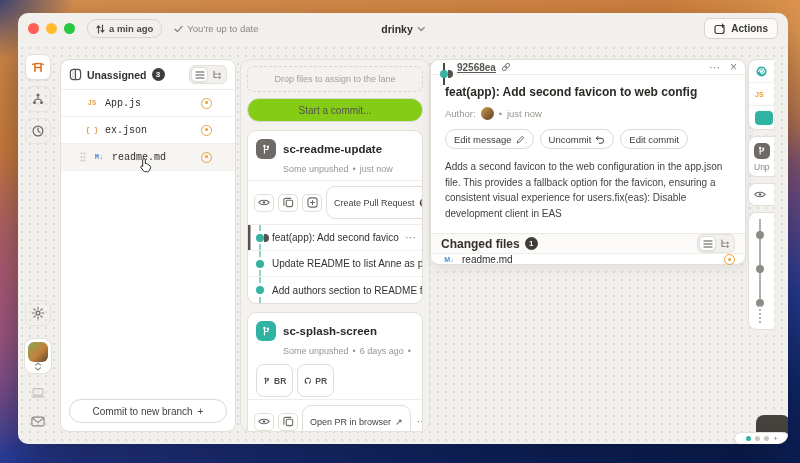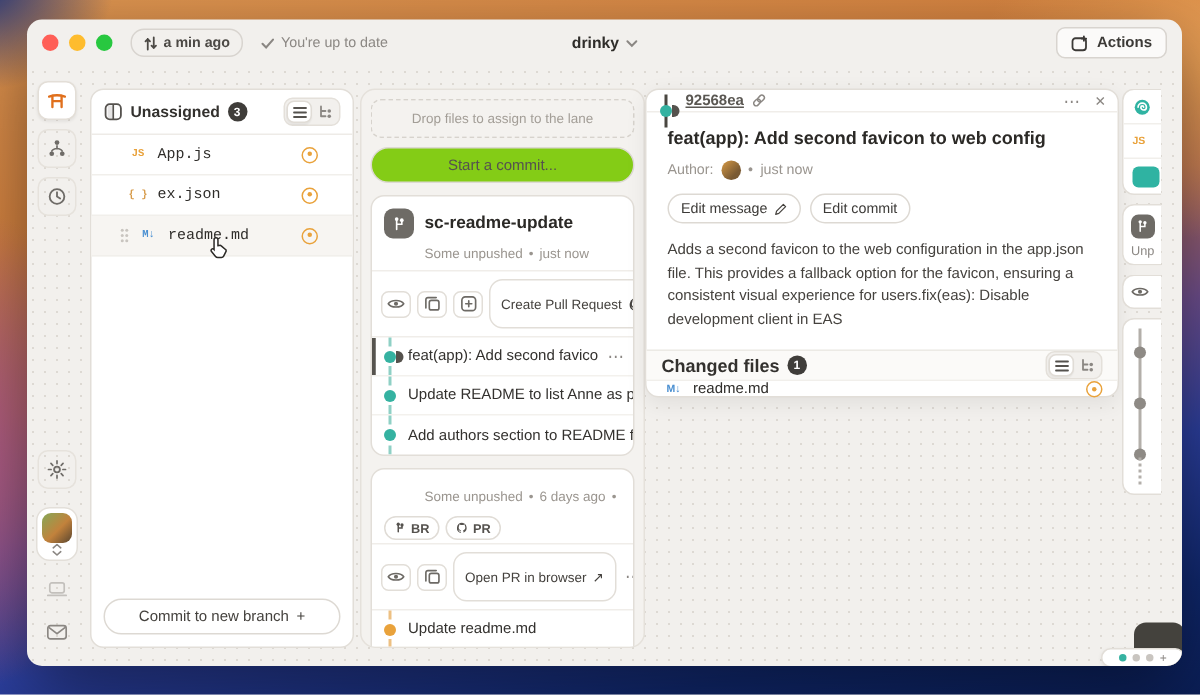--- a/index.html
+++ b/index.html
@@ -61,21 +61,21 @@
   .dropzone { height:26px; border:1.5px dashed #d7d3cd; border-radius:7px; display:flex; align-items:center; justify-content:center; color:#a39e97; font-size:9px; flex:none; }
   .start-commit { margin-top:6px; height:24px; border:1px solid #ddd9d3; border-radius:13px; background:#84cc16; font-size:10px; color:#55524e; font-family:inherit; cursor:pointer; flex:none; }
   .branch-card { margin-top:8px; background:#fff; border:1px solid #e2ded8; border-radius:9px; flex:none; overflow:hidden; }
   .bc-head { padding:8px 8px 6px; }
   .bc-title-row { display:flex; align-items:center; gap:7px; }
   .bc-ico { width:20px; height:20px; border-radius:6px; display:flex; align-items:center; justify-content:center; flex:none; }
   .bc-ico.gray{background:#6e6b66}.bc-ico.teal{background:#2fb3a2}
   .bc-name { font-weight:bold; font-size:11.5px; color:#2b2926; }
   .bc-meta { margin:5px 0 0 27px; color:#9a958f; font-size:9px; display:flex; gap:4px; align-items:center; }
   .bc-badges { margin:6px 0 2px 8px; display:flex; gap:4px; }
-  .mini-pill { display:flex; align-items:center; gap:3px; height:16px; padding:0 6px; border:1px solid #e0dcd6; border-radius:8px; font-size:8.5px; font-weight:bold; color:#55524e; }
+  .mini-pill { display:flex; align-items:center; gap:3px; height:33px; padding:0 6px; border:1px solid #e0dcd6; border-radius:8px; font-size:8.5px; font-weight:bold; color:#55524e; }
   .bc-toolbar { display:flex; align-items:center; gap:4px; padding:5px 6px; border-top:1px solid #f0ede9; }
   .tb-ico { width:20px; height:18px; border:1px solid #e2ded8; border-radius:5px; background:#fff; display:flex; align-items:center; justify-content:center; color:#6d6a65; cursor:pointer; flex:none; }
   .tb-pill { display:flex; align-items:center; gap:4px; height:33px; padding:0 7px; border:1px solid #e2ded8; border-radius:9px; background:#fff; font-size:9px; color:#45423e; cursor:pointer; white-space:nowrap; }
   .tb-more { margin-left:auto; color:#8b8783; font-size:11px; cursor:pointer; padding:0 2px; }
   .commits { border-top:1px solid #f0ede9; }
   .commit-row { display:flex; align-items:center; height:26px; border-bottom:1px solid #f3f1ed; position:relative; cursor:pointer; }
   .commit-row:last-child { border-bottom:none; }
   .cr-graph { width:24px; align-self:stretch; position:relative; flex:none; }
   .cr-line { position:absolute; left:11px; top:0; bottom:0; border-left:2px dashed #8fd0c5; }
   .cr-line.orange { border-left-color:#edc083; }
@@ -374,20 +374,30 @@
               <span class="cr-line"></span>
                 <span class="cr-dot"></span>
             </span>
             <span class="cr-label">Add authors section to README file</span>
           </div>
         </div>
       </div>
 
       <div class="branch-card">
         <div class="bc-head" style="padding-bottom:2px;">
+          <div class="bc-title-row">
+            <span class="bc-ico teal">
+              <svg width="11" height="11" viewBox="0 0 16 16">
+                  <path d="M5 3v10M5 8h5V5" stroke="#fff" stroke-width="1.6" fill="none" stroke-linecap="round"></path>
+                  <circle cx="5" cy="3" r="1.8" fill="#fff"></circle>
+                  <circle cx="10" cy="4" r="1.8" fill="#fff"></circle>
+                </svg>
+            </span>
+            <span class="bc-name">sc-splash-screen</span>
+          </div>
           <div class="bc-meta">
             <span>Some unpushed</span>
             <span>•</span>
             <span>6 days ago</span>
             <span>•</span>
           </div>
         </div>
         <div class="bc-badges">
           <span class="mini-pill">
             <svg width="8" height="8" viewBox="0 0 16 16">
@@ -473,20 +483,29 @@
         <div class="dt-btns">
           <button class="dt-btn">
             <span>Edit message</span>
             <span>
               <svg width="9" height="9" viewBox="0 0 12 12">
                   <path d="M1.5 10.5l.8-2.8 6-6 2 2-6 6-2.8.8z" stroke="#45423e" stroke-width="1.1" fill="none" stroke-linejoin="round"></path>
                 </svg>
             </span>
           </button>
           <button class="dt-btn">
+            <span>Uncommit</span>
+            <span>
+              <svg width="10" height="9" viewBox="0 0 12 10">
+                  <path d="M3.5 1.5L1.5 3.5l2 2" stroke="#45423e" stroke-width="1.2" fill="none" stroke-linecap="round" stroke-linejoin="round"></path>
+                  <path d="M1.8 3.5h5.5a3 3 0 0 1 0 6H5" stroke="#45423e" stroke-width="1.2" fill="none" stroke-linecap="round"></path>
+                </svg>
+            </span>
+          </button>
+          <button class="dt-btn">
             <span>Edit commit</span>
           </button>
         </div>
         <div class="dt-desc">Adds a second favicon to the web configuration in the app.json file. This provides a fallback option for the favicon, ensuring a consistent visual experience for users.fix(eas): Disable development client in EAS</div>
       </div>
       <div class="dt-files-head">
         <span class="dt-files-title">Changed files</span>
         <span class="count-badge">1</span>
         <div class="seg-toggle" style="margin-left:auto">
           <span class="seg on">

